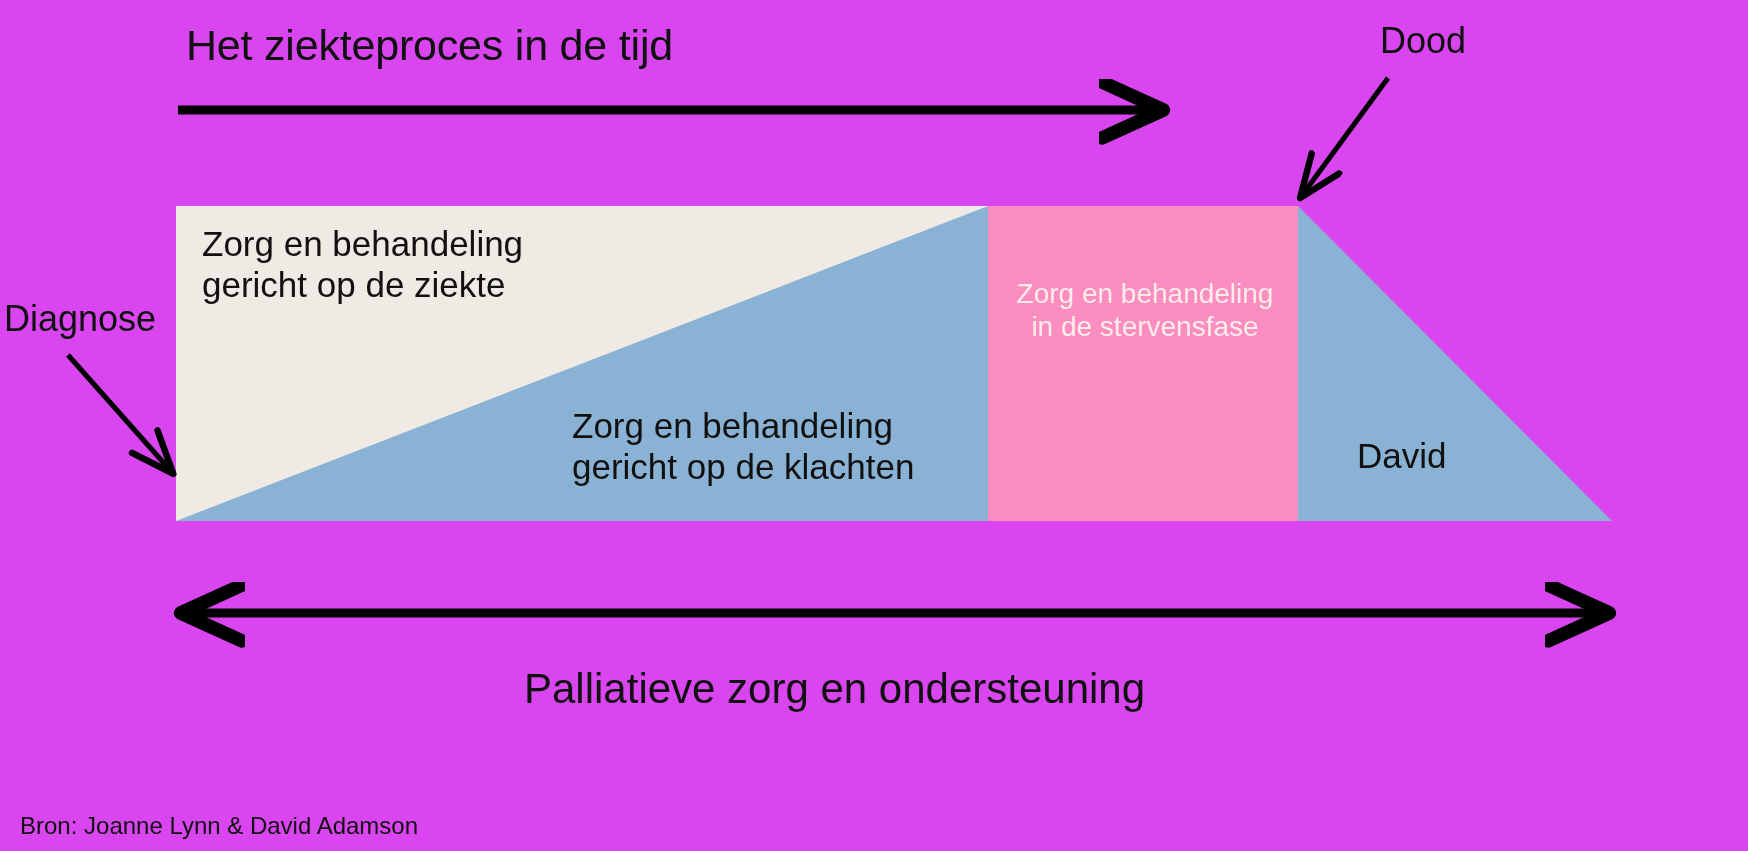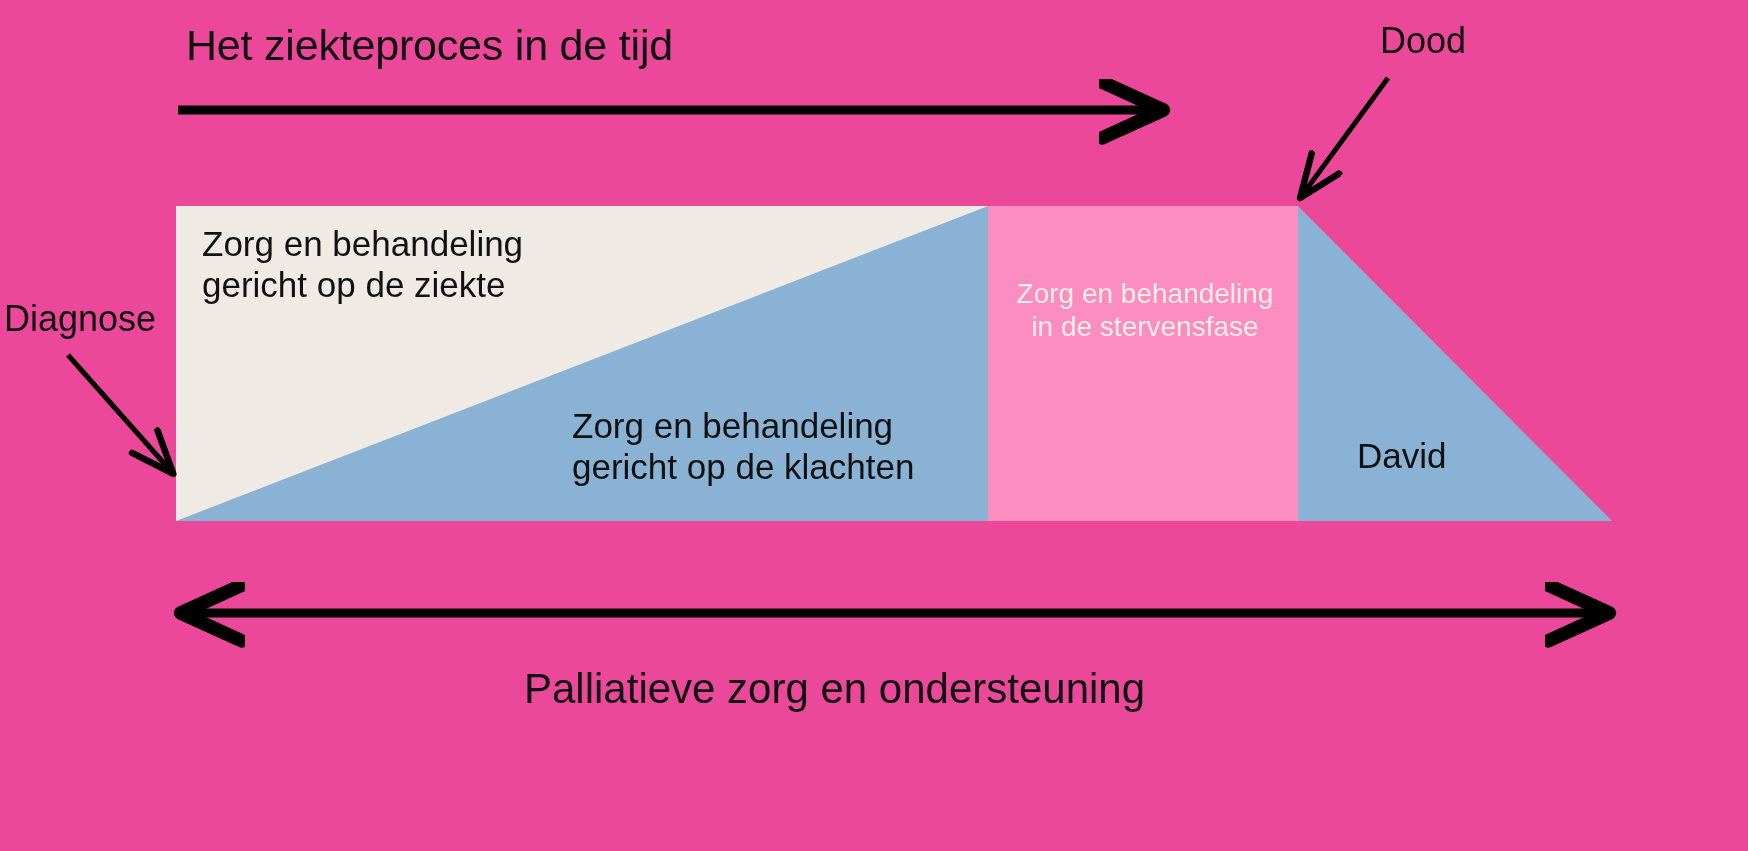--- a/index.html
+++ b/index.html
@@ -9,21 +9,21 @@
   body {
     width: 1748px;
     height: 851px;
     overflow: hidden;
     font-family: "Liberation Sans", sans-serif;
   }
   #canvas {
     position: relative;
     width: 1748px;
     height: 851px;
-    background: #ec4899;
+    background: #d946ef;
   }
   #diagram-svg {
     position: absolute;
     left: 0;
     top: 0;
     width: 1748px;
     height: 851px;
   }
   .txt {
     position: absolute;
@@ -129,14 +129,15 @@
   <div class="txt" id="symptom-care-label">Zorg en behandeling
 gericht op de klachten</div>
 
   <div class="txt" id="dying-phase-label">Zorg en behandeling
 in de stervensfase</div>
 
   <div class="txt" id="aftercare-label">David</div>
 
   <div class="txt" id="palliative-label">Palliatieve zorg en ondersteuning</div>
 
+  <div class="txt" id="source-label">Bron: Joanne Lynn &amp; David Adamson</div>
 
 </div>
 
 </body></html>

